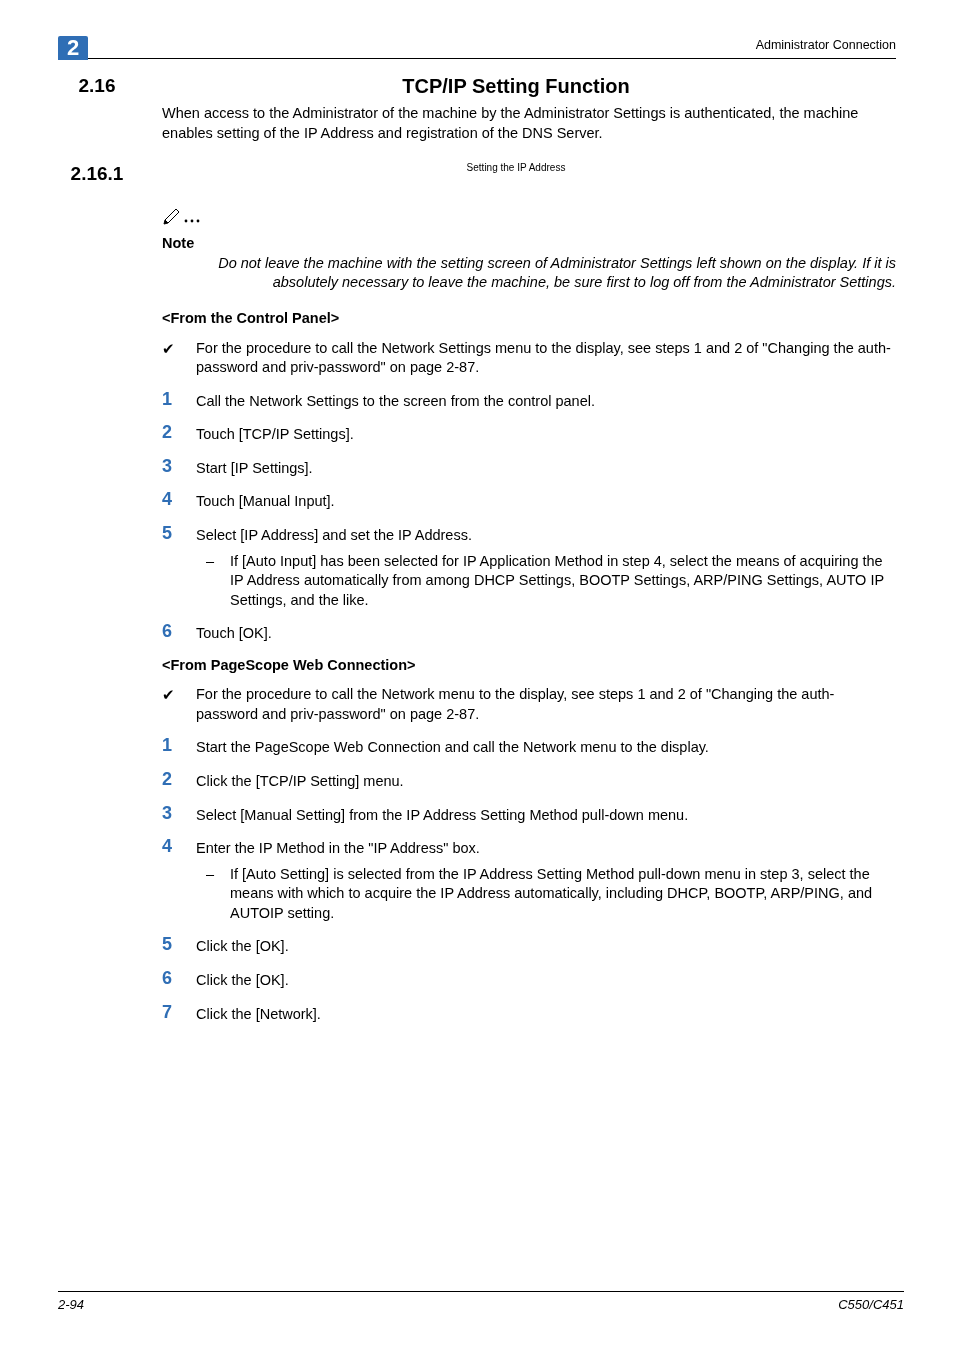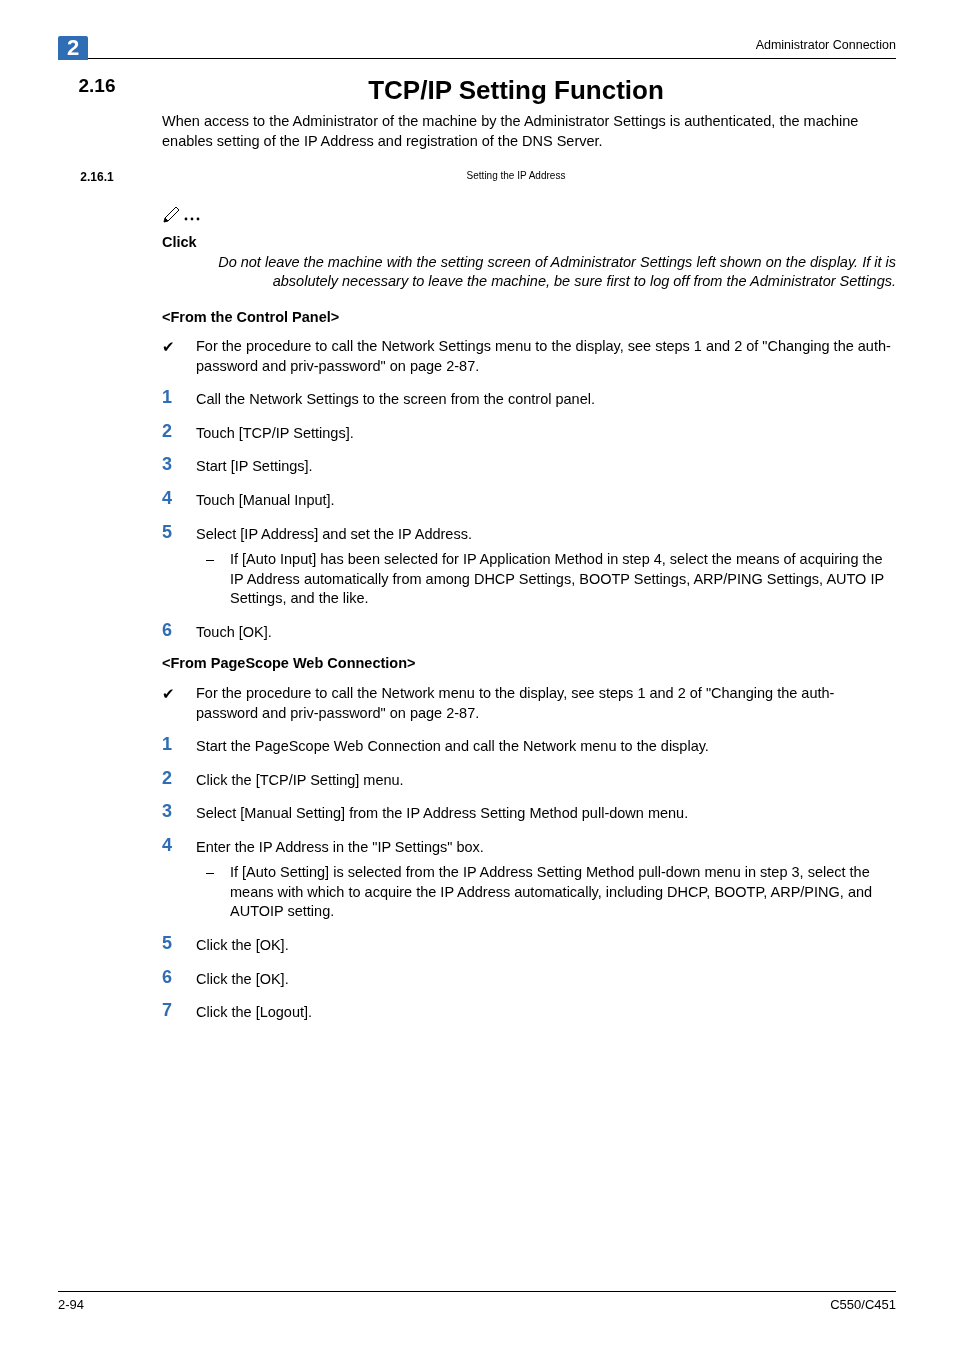--- a/index.html
+++ b/index.html
@@ -56,29 +56,29 @@
   }
   .col-body {
     flex: 1;
   }
   .h2-row .col-num {
     font-weight: bold;
     font-size: 19px;
   }
   .h2-row .col-body {
     font-weight: bold;
-    font-size: 26px;
+    font-size: 20px;
   }
   .h3-row {
     margin-top: 18px;
     margin-bottom: 18px;
   }
   .h3-row .col-num {
     font-weight: bold;
-    font-size: 12px;
+    font-size: 19px;
   }
   .h3-row .col-body {
     font-weight: normal;
     font-size: 10px;
   }
   .content {
     margin-left: 104px;
   }
   .p {
     margin: 4px 0 14px 0;
@@ -132,21 +132,22 @@
   }
   .sub-bullet .dash {
     width: 24px;
     flex-shrink: 0;
     margin-left: 10px;
   }
   .footer {
     position: absolute;
     bottom: 36px;
     left: 58px;
-    right: 58px;
+    right: 50px;
+    font-style: italic;
   }
   .footer hr {
     border: 0;
     border-top: 1px solid #000;
     margin: 0 0 4px 0;
   }
   .footer-row {
     display: flex;
     justify-content: space-between;
     font-size: 13px;
@@ -183,21 +184,21 @@
       <svg width="40" height="22" viewBox="0 0 40 22">
         <g fill="none" stroke="#000" stroke-width="1">
           <path d="M3 15 L14 4 L17 7 L6 18 Z" fill="#fff"></path>
           <path d="M3 15 L2 19 L6 18 Z" fill="#000"></path>
         </g>
         <circle cx="24" cy="16" r="1.4" fill="#000"></circle>
         <circle cx="30" cy="16" r="1.4" fill="#000"></circle>
         <circle cx="36" cy="16" r="1.4" fill="#000"></circle>
       </svg>
     </div>
-    <div class="note-label">Click</div>
+    <div class="note-label">Note</div>
     <div class="note-body">Do not leave the machine with the setting screen of Administrator Settings left shown on the display. If it is absolutely necessary to leave the machine, be sure first to log off from the Administrator Settings.</div>
 
     <div class="sub-head">&lt;From the Control Panel&gt;</div>
 
     <div class="bullet-row">
       <div class="bullet-mark check">✔</div>
       <div>For the procedure to call the Network Settings menu to the display, see steps 1 and 2 of "Changing the auth-password and priv-password" on page 2-87.</div>
     </div>
 
     <div class="step-row">
@@ -246,38 +247,38 @@
       <div class="step-num">2</div>
       <div class="step-body">Click the [TCP/IP Setting] menu.</div>
     </div>
     <div class="step-row">
       <div class="step-num">3</div>
       <div class="step-body">Select [Manual Setting] from the IP Address Setting Method pull-down menu.</div>
     </div>
     <div class="step-row">
       <div class="step-num">4</div>
       <div class="step-body">
-        <span>Enter the IP Address in the "IP Settings" box.</span>
+        <span>Enter the IP Method in the "IP Address" box.</span>
         <div class="sub-bullet">
           <div class="dash">–</div>
           <div>If [Auto Setting] is selected from the IP Address Setting Method pull-down menu in step 3, select the means with which to acquire the IP Address automatically, including DHCP, BOOTP, ARP/PING, and AUTOIP setting.</div>
         </div>
       </div>
     </div>
     <div class="step-row">
       <div class="step-num">5</div>
       <div class="step-body">Click the [OK].</div>
     </div>
     <div class="step-row">
       <div class="step-num">6</div>
       <div class="step-body">Click the [OK].</div>
     </div>
     <div class="step-row">
       <div class="step-num">7</div>
-      <div class="step-body">Click the [Logout].</div>
+      <div class="step-body">Click the [Network].</div>
     </div>
 
   </div>
 </div>
 
 <div class="footer">
   <hr>
   <div class="footer-row">
     <span>2-94</span>
     <span>C550/C451</span>

